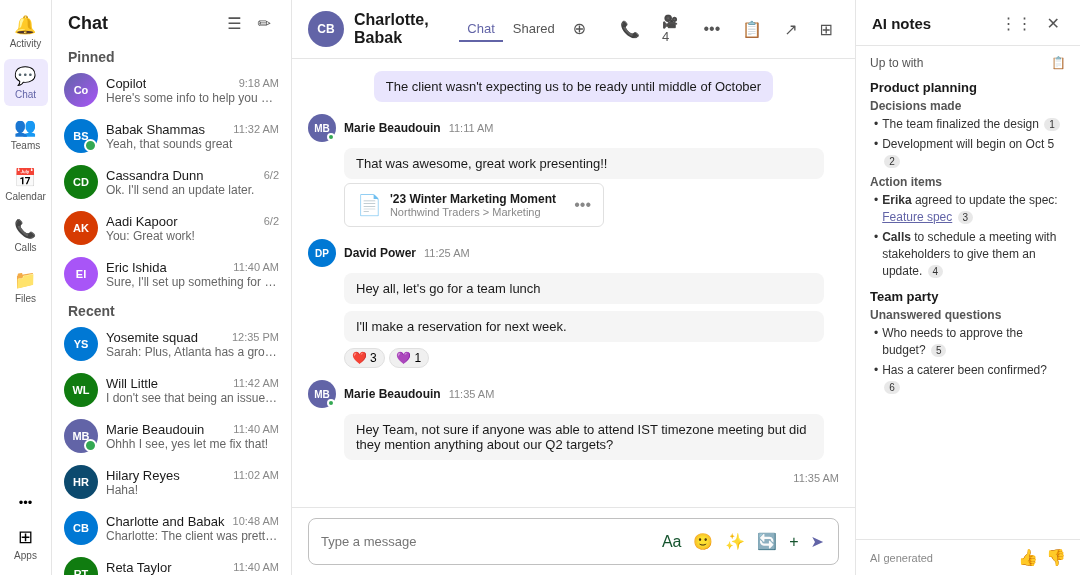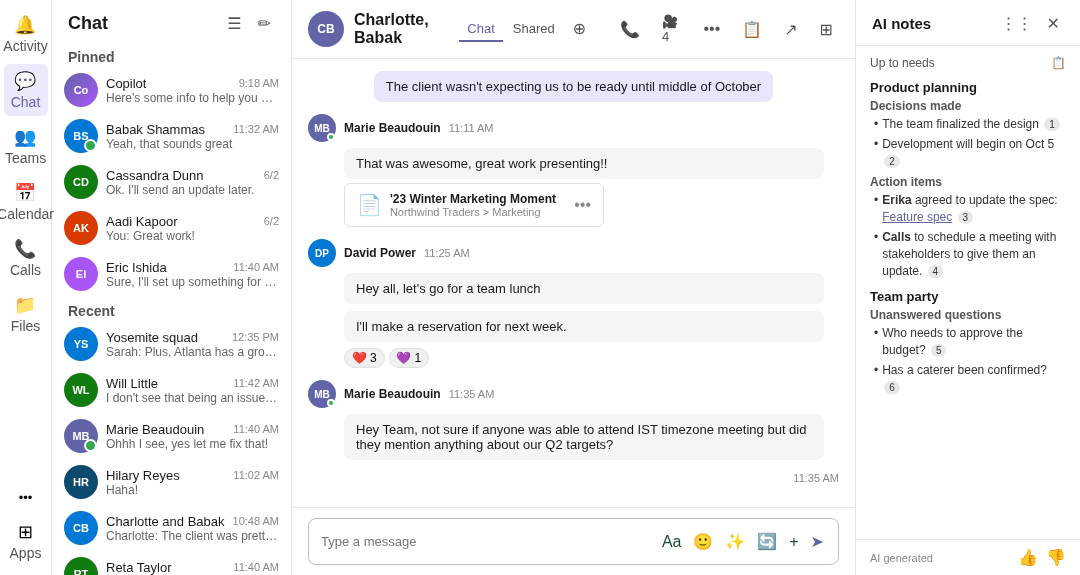--- a/index.html
+++ b/index.html
@@ -21,21 +21,21 @@
       flex-direction: column;
       align-items: center;
       padding: 6px 4px;
       cursor: pointer;
       border-radius: 6px;
       width: 44px;
       gap: 2px;
     }
     .nav-item.active { background: #ede9fd; }
     .nav-icon { font-size: 18px; }
-    .nav-label { font-size: 14px; color: #555; }
+    .nav-label { font-size: 10px; color: #555; }
     .nav-item.active .nav-label { color: #6264a7; }
     .nav-item.active .nav-icon { color: #6264a7; }
     .nav-spacer { flex: 1; }
 
     
     .chat-list-panel {
       width: 240px;
       border-right: 1px solid #e5e5e5;
       display: flex;
       flex-direction: column;
@@ -507,21 +507,21 @@
 </div>
 
 <div class="ai-notes-panel">
   <div class="ai-notes-header">
     <span class="ai-notes-title">AI notes</span>
     <span class="ai-notes-btn">⋮⋮</span>
     <span class="ai-notes-btn">✕</span>
   </div>
   <div class="ai-notes-body">
     <div class="ai-up-to-date">
-      <span>Up to needs</span>
+      <span>Up to with</span>
       <span>📋</span>
     </div>
 
     <div class="ai-section-title">Product planning</div>
     <div class="ai-sub-title">Decisions made</div>
     <div class="ai-list">
       <div class="ai-list-item">
         <span>The team finalized the design <span class="ai-badge">1</span></span>
       </div>
       <div class="ai-list-item">

